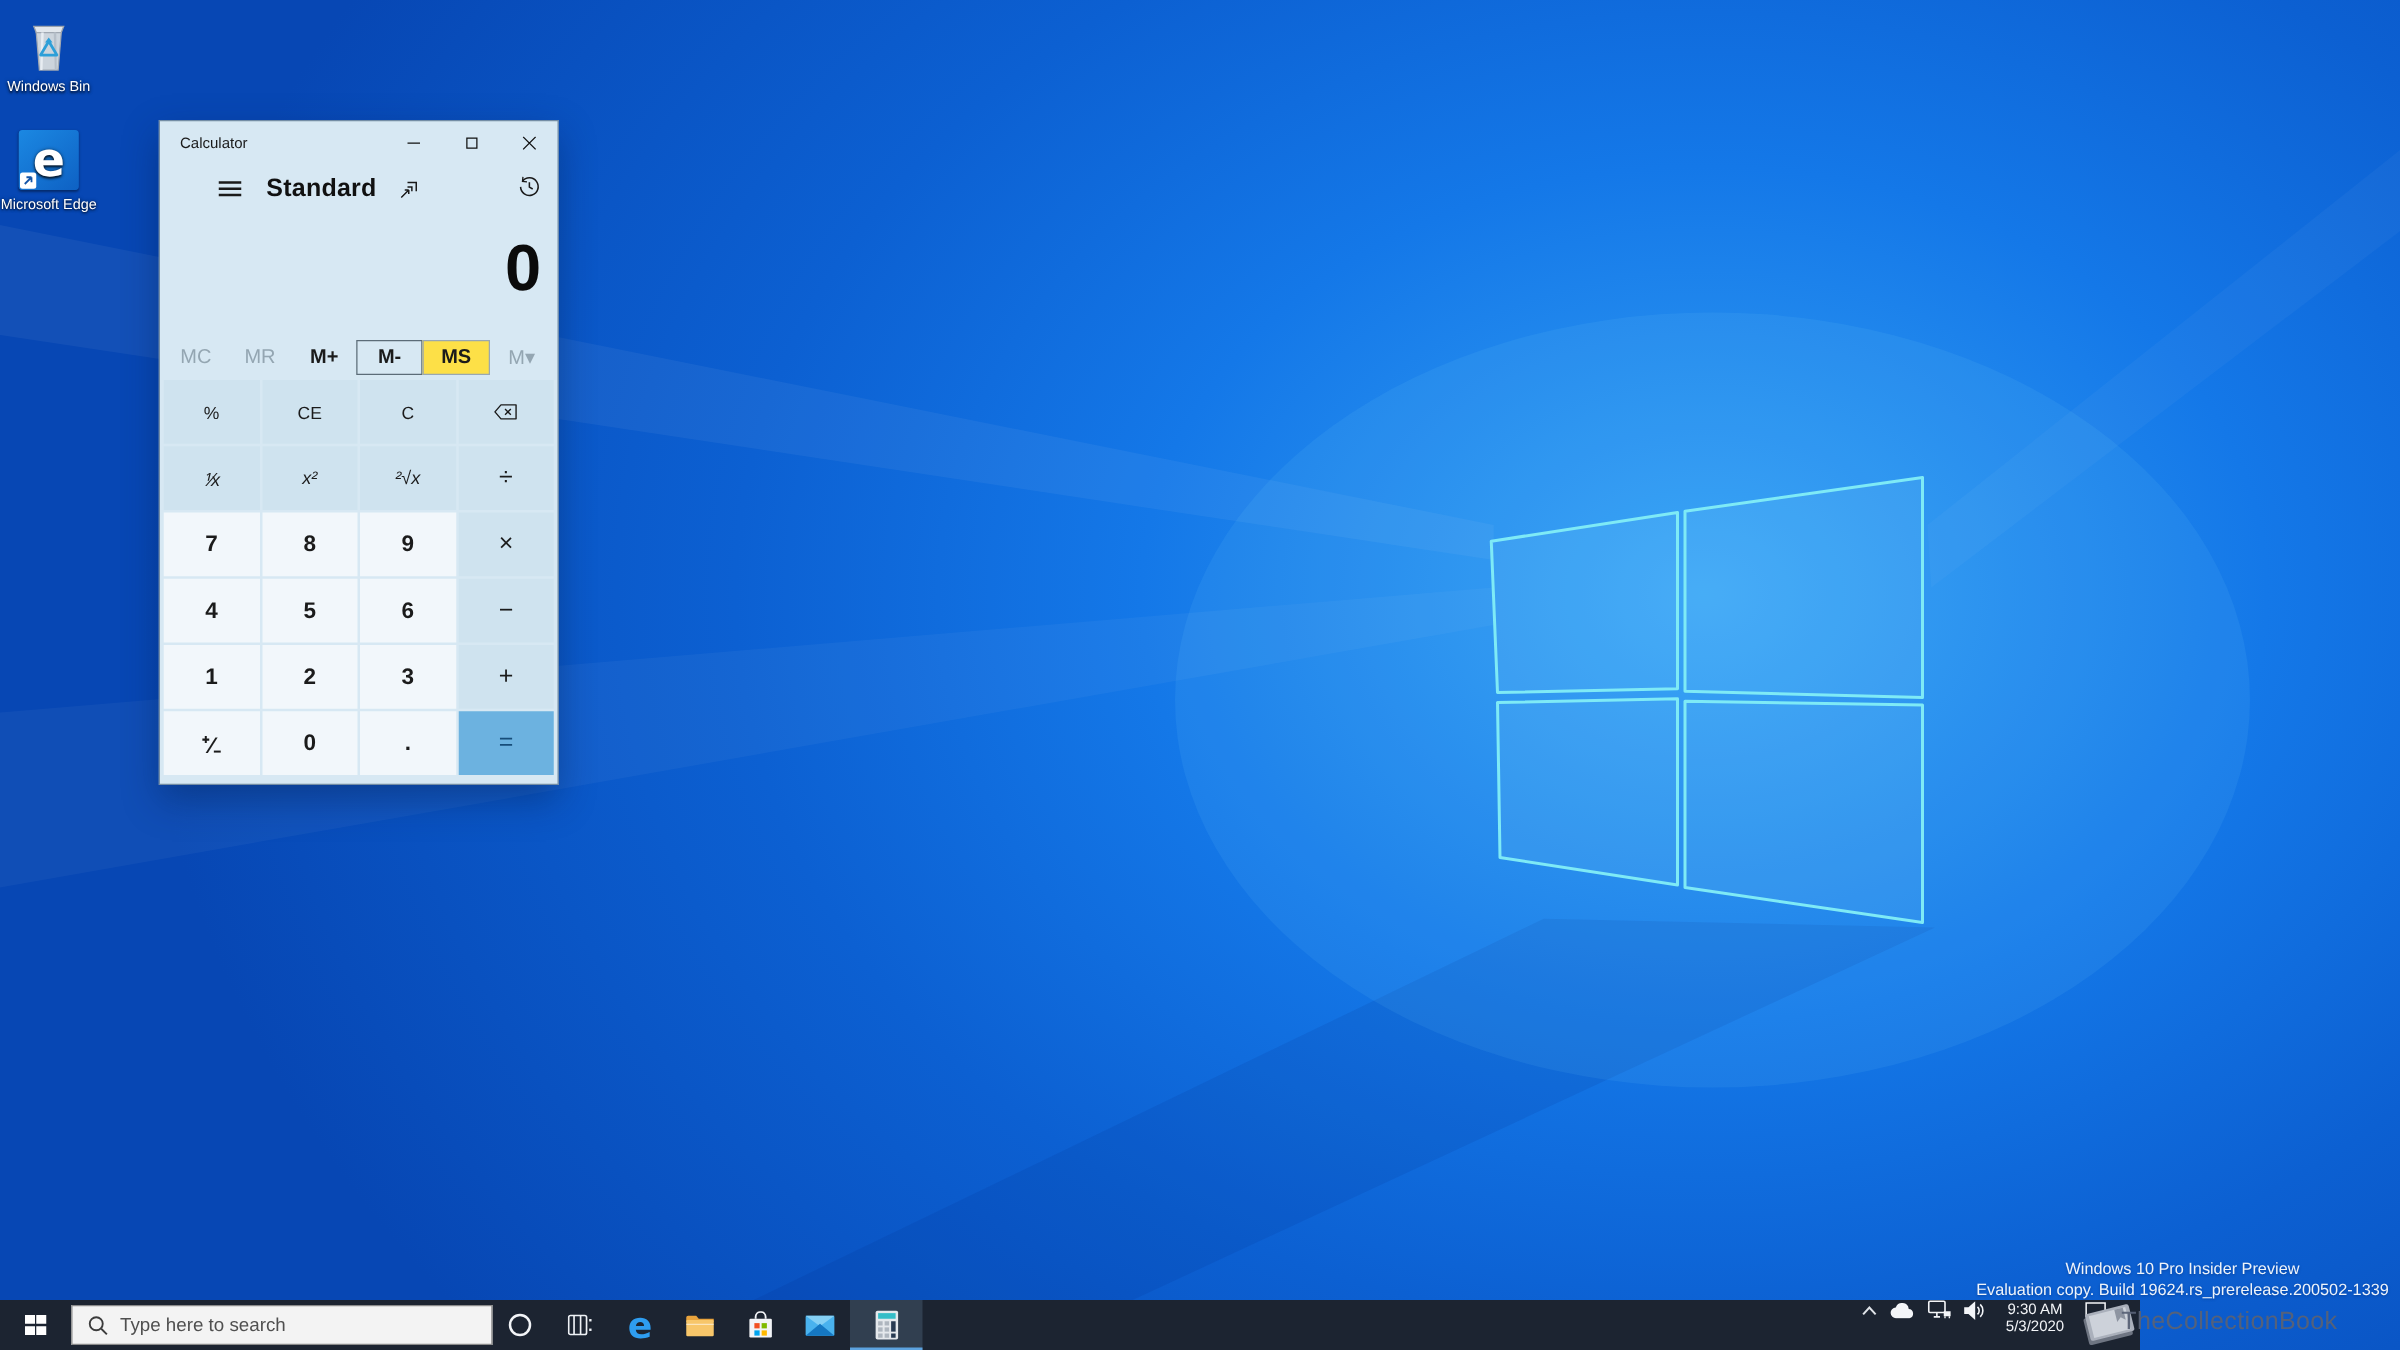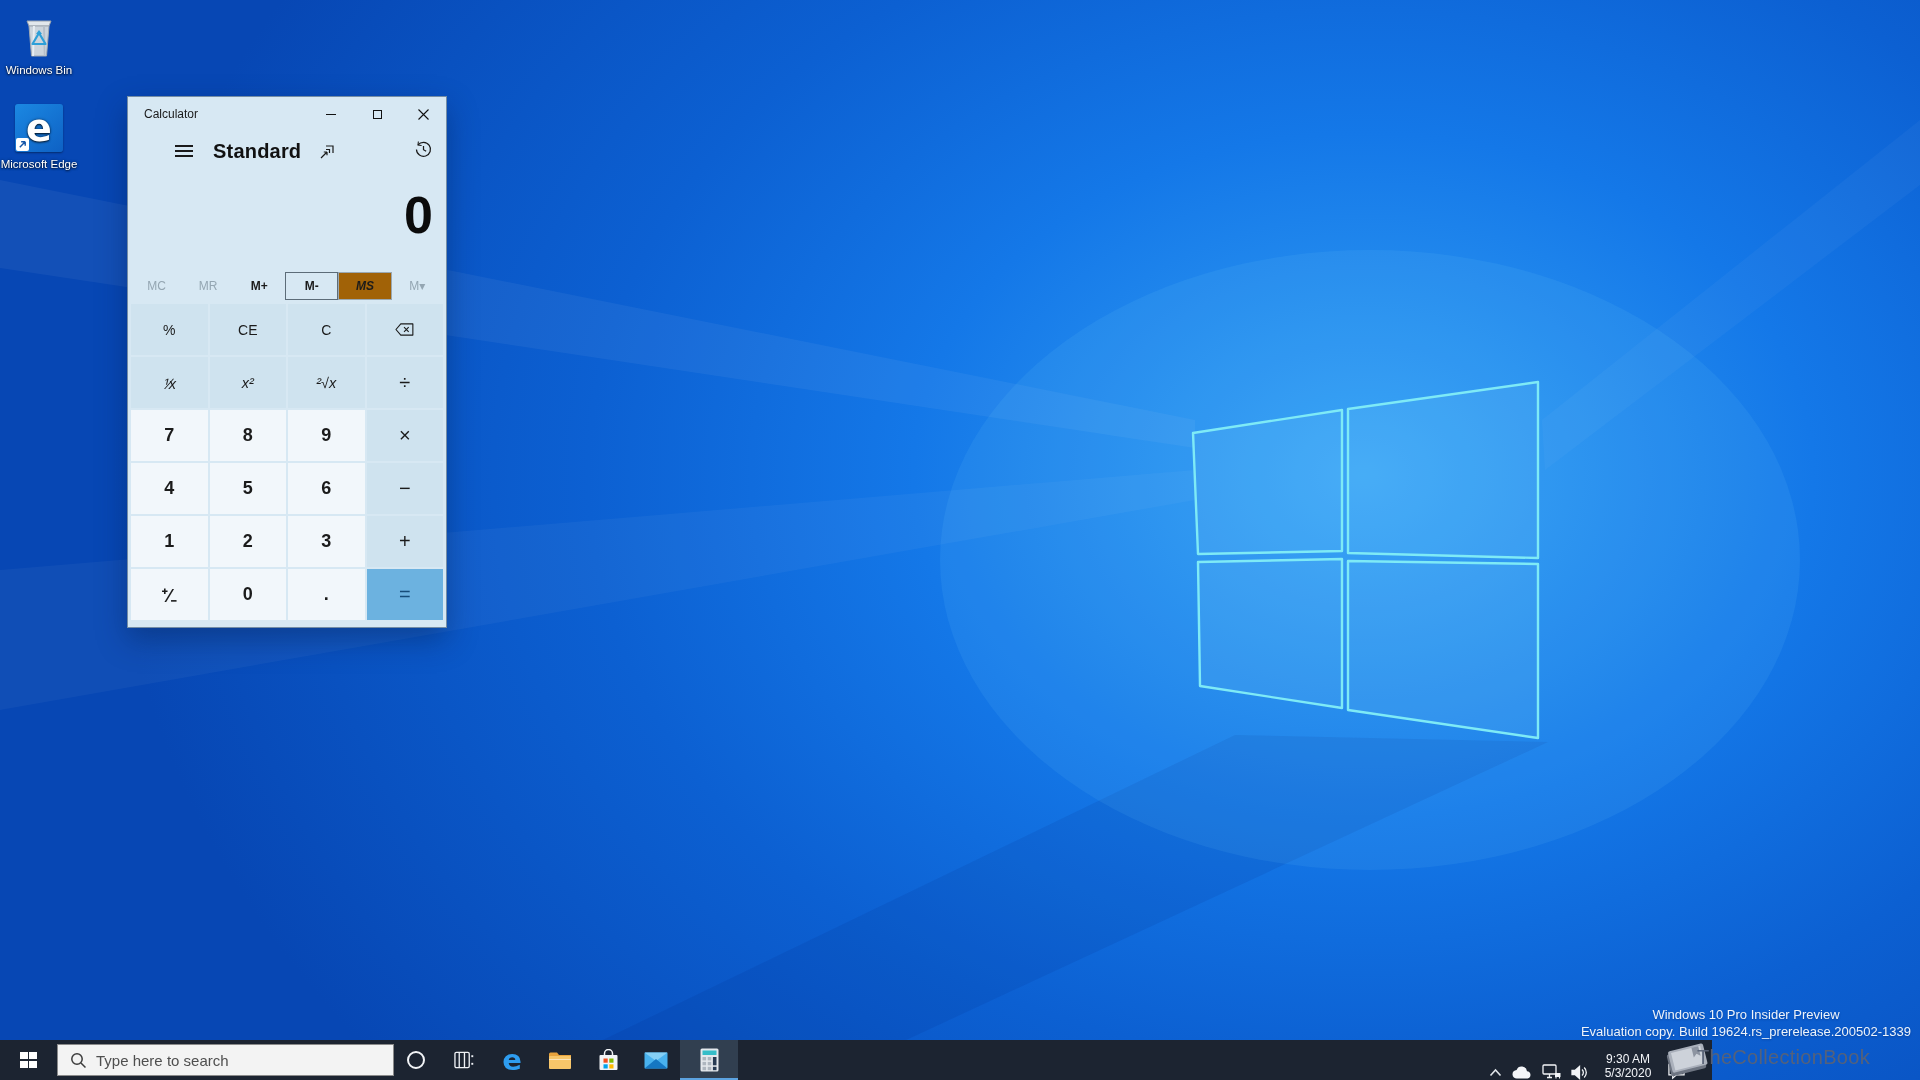--- a/index.html
+++ b/index.html
@@ -35,25 +35,25 @@
   #calc-nav { height:40px; display:flex; align-items:center; position:relative;padding-left:33px; }
   #hamburger { width:18px; margin-left:14px; cursor:pointer; }
   #hamburger div { height:1.6px; background:#1a1a1a; margin:3.4px 0; }
   #calc-mode { font-size:20px; font-weight:600; color:#111; margin-left:20px; letter-spacing:.2px; }
   #pin-icon { margin-left:18px; }
   #history-icon { position:absolute; right:13px; top:9px; }
   #calc-display { height:72px; display:flex; align-items:flex-end; justify-content:flex-end;
     padding:0 13px 2px 0; }
   #display-value { font-size:52px; font-weight:600; color:#0b0b0b; line-height:1; }
   #memory-row { display:flex; margin:29px 3px 0 3px; height:28px; }
-  .mem-btn { flex:1; display:flex; align-items:center; justify-content:center; font-size:12px;
+  .mem-btn { flex:1; display:flex; align-items:center; justify-content:center; font-size:16px;
     font-weight:600; color:#1b1b1b; }
   .mem-btn.disabled { color:#94a6b2; font-weight:400; }
   .mem-btn.focused { border:1px solid #5c6c78; }
-  .mem-btn.hover { background:#a16207; border:1px solid #9aa8b2;font-style:italic; }
+  .mem-btn.hover { background:#fde047; border:1px solid #9aa8b2; }
   #keypad { position:absolute; left:3px; right:3px; bottom:7px; height:316px; display:grid;
     grid-template-columns:repeat(4,1fr); grid-template-rows:repeat(6,1fr); gap:2px; }
   .key { display:flex; align-items:center; justify-content:center; color:#1b1b1b; }
   .key.fn { background:#cfe3ef; font-size:14px; }
   .key.op { background:#cfe3ef; font-size:20px; font-weight:300; }
   .key.num { background:#f2f7fb; font-size:18px; font-weight:600; }
   .key.equals { background:#6cb2e0; font-size:20px; color:#174d79; }
   .key.math { font-style:italic; font-family:Liberation Sans, sans-serif; font-size:14.5px; }
 
   
@@ -64,21 +64,21 @@
   .winlogo div { background:#fff; }
   #search-box { position:absolute; left:57px; top:4px; width:337px; height:32px; background:#f3f3f3;
     border:1px solid #8a8a8a; display:flex; align-items:center; z-index:3; }
   #search-box svg { margin:0 9px 0 12px; }
   #search-placeholder { font-size:15px; color:#4f4f4f; }
   #task-icons { position:absolute; left:392px; top:0; height:40px; display:flex; z-index:3; }
   .task-icon { width:48px; height:40px; display:flex; align-items:center; justify-content:center; position:relative; }
   .task-icon.active { width:58px; background:rgba(128,158,190,.22); }
   .task-icon.active::after { content:""; position:absolute; left:0; right:0; bottom:0; height:2px; background:#5ca3e0; }
   .edge-e { color:#2e9df0; font-size:29px; font-weight:bold; font-family:"DejaVu Sans",sans-serif; line-height:1; }
-  #tray { position:absolute; right:26px; top:0; height:40px; display:flex; align-items:flex-end; gap:10px; z-index:3; }
+  #tray { position:absolute; right:26px; top:0; height:40px; display:flex; align-items:flex-start; gap:10px; z-index:3; }
   .tray-icon { display:flex; align-items:center; justify-content:center; }
   #clock { text-align:center; color:#f3f5f8; font-size:12px; line-height:14px; min-width:58px; }
 
   
   #build-watermark { position:absolute; right:9px; top:1006px; text-align:center; color:#eef4fb;
     font-size:13px; line-height:17px; text-shadow:0 1px 2px rgba(0,30,90,.4); z-index:0; }
   #brand-watermark { position:absolute; left:1697px; top:1046px; font-size:20px; letter-spacing:.3px;
     color:rgba(88,98,118,.95); z-index:2; white-space:nowrap; }
   #book-logo { position:absolute; left:1660px; top:1038px; z-index:2; }
 </style>

